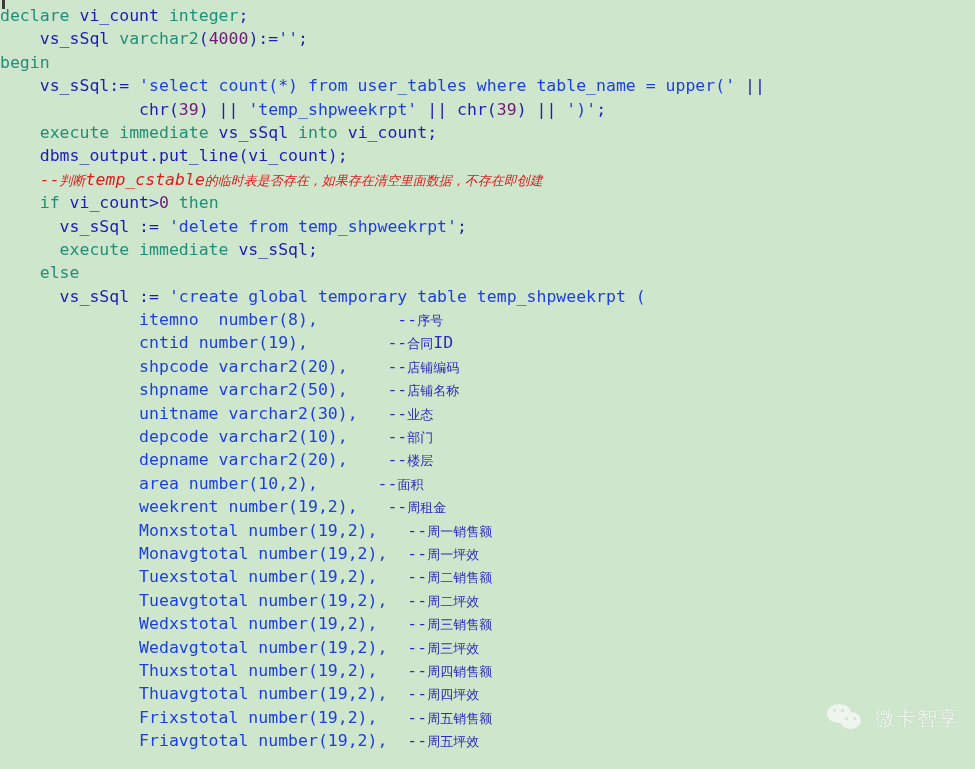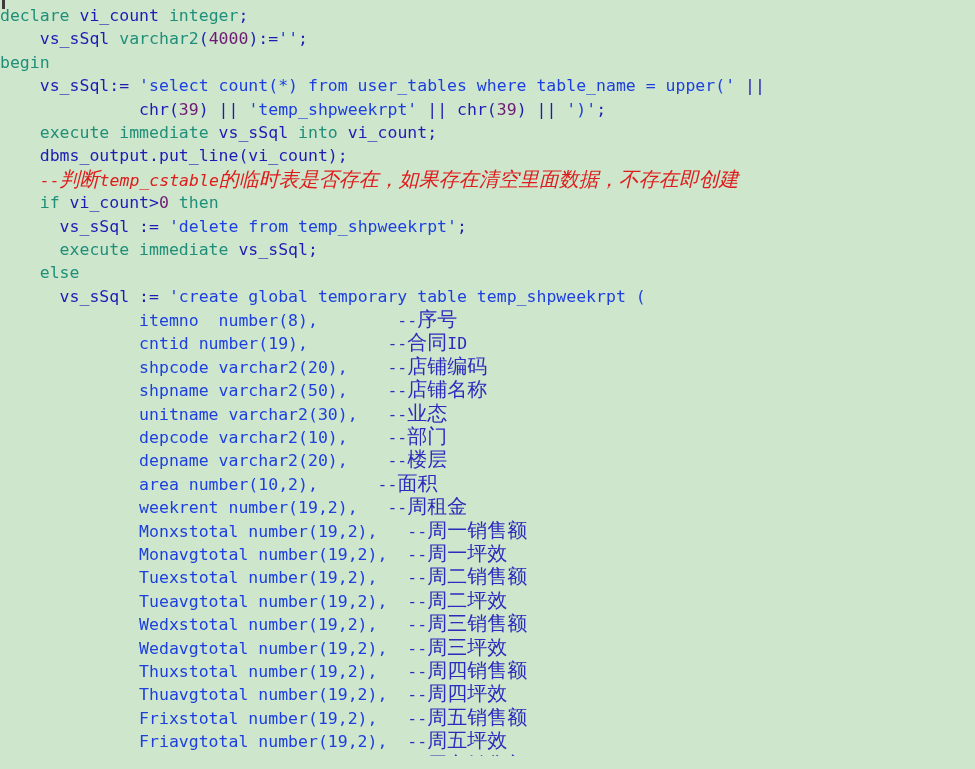--- a/index.html
+++ b/index.html
@@ -51,21 +51,21 @@
   .str  { color: #1d3fe0; }           
   .num  { color: #701a75; }
   .punc { color: #1d1db5; }
   .cmt-red {
     color: #e01b1b;
     font-style: italic;
   }
   .cmt-blue { color: #2b2bbd; }
   .cn {
     font-family: "DejaVu Sans", "Liberation Sans", sans-serif;
-    font-size: 20px;
+    font-size: 13px;
   }
 
   
   #watermark {
     position: absolute;
     right: 16px;
     bottom: 24px;
     display: flex;
     align-items: center;
     gap: 8px;
@@ -106,14 +106,25 @@
 </style>
 </head>
 <body>
 
 <div id="code-surface">
 
   <div id="caret-artifact"></div>
 
   <div id="code-block"><span class="ln"><span class="kw">declare</span><span class="id"> vi_count </span><span class="kw">integer</span><span class="punc">;</span></span><span class="ln"><span class="id">    vs_sSql </span><span class="kw">varchar2</span><span class="punc">(</span><span class="num">4000</span><span class="punc">):=</span><span class="str">''</span><span class="punc">;</span></span><span class="ln"><span class="kw">begin</span></span><span class="ln"><span class="id">    vs_sSql:= </span><span class="str">'select count(*) from user_tables where table_name = upper('</span><span class="punc"> || </span></span><span class="ln"><span class="id">              chr</span><span class="punc">(</span><span class="num">39</span><span class="punc">) || </span><span class="str">'temp_shpweekrpt'</span><span class="punc"> || </span><span class="id">chr</span><span class="punc">(</span><span class="num">39</span><span class="punc">) || </span><span class="str">')'</span><span class="punc">;</span></span><span class="ln"><span class="kw">    execute immediate</span><span class="id"> vs_sSql </span><span class="kw">into</span><span class="id"> vi_count</span><span class="punc">;</span></span><span class="ln"><span class="id">    dbms_output.put_line</span><span class="punc">(</span><span class="id">vi_count</span><span class="punc">);</span></span><span class="ln"><span class="cmt-red">    --</span><span class="cmt-red cn">判断</span><span class="cmt-red">temp_cstable</span><span class="cmt-red cn">的临时表是否存在，如果存在清空里面数据，不存在即创建</span></span><span class="ln"><span class="kw">    if</span><span class="id"> vi_count</span><span class="punc">&gt;</span><span class="num">0</span><span class="kw"> then</span></span><span class="ln"><span class="id">      vs_sSql := </span><span class="str">'delete from temp_shpweekrpt'</span><span class="punc">;</span></span><span class="ln"><span class="kw">      execute immediate</span><span class="id"> vs_sSql</span><span class="punc">;</span></span><span class="ln"><span class="kw">    else</span></span><span class="ln"><span class="id">      vs_sSql := </span><span class="str">'create global temporary table temp_shpweekrpt (</span></span><span class="ln"><span class="str">              itemno  number(8),</span><span class="cmt-blue">        --</span><span class="cmt-blue cn">序号</span></span><span class="ln"><span class="str">              cntid number(19),</span><span class="cmt-blue">        --</span><span class="cmt-blue cn">合同</span><span class="cmt-blue">ID</span></span><span class="ln"><span class="str">              shpcode varchar2(20),</span><span class="cmt-blue">    --</span><span class="cmt-blue cn">店铺编码</span></span><span class="ln"><span class="str">              shpname varchar2(50),</span><span class="cmt-blue">    --</span><span class="cmt-blue cn">店铺名称</span></span><span class="ln"><span class="str">              unitname varchar2(30),</span><span class="cmt-blue">   --</span><span class="cmt-blue cn">业态</span></span><span class="ln"><span class="str">              depcode varchar2(10),</span><span class="cmt-blue">    --</span><span class="cmt-blue cn">部门</span></span><span class="ln"><span class="str">              depname varchar2(20),</span><span class="cmt-blue">    --</span><span class="cmt-blue cn">楼层</span></span><span class="ln"><span class="str">              area number(10,2),</span><span class="cmt-blue">      --</span><span class="cmt-blue cn">面积</span></span><span class="ln"><span class="str">              weekrent number(19,2),</span><span class="cmt-blue">   --</span><span class="cmt-blue cn">周租金</span></span><span class="ln"><span class="str">              Monxstotal number(19,2),</span><span class="cmt-blue">   --</span><span class="cmt-blue cn">周一销售额</span></span><span class="ln"><span class="str">              Monavgtotal number(19,2),</span><span class="cmt-blue">  --</span><span class="cmt-blue cn">周一坪效</span></span><span class="ln"><span class="str">              Tuexstotal number(19,2),</span><span class="cmt-blue">   --</span><span class="cmt-blue cn">周二销售额</span></span><span class="ln"><span class="str">              Tueavgtotal number(19,2),</span><span class="cmt-blue">  --</span><span class="cmt-blue cn">周二坪效</span></span><span class="ln"><span class="str">              Wedxstotal number(19,2),</span><span class="cmt-blue">   --</span><span class="cmt-blue cn">周三销售额</span></span><span class="ln"><span class="str">              Wedavgtotal number(19,2),</span><span class="cmt-blue">  --</span><span class="cmt-blue cn">周三坪效</span></span><span class="ln"><span class="str">              Thuxstotal number(19,2),</span><span class="cmt-blue">   --</span><span class="cmt-blue cn">周四销售额</span></span><span class="ln"><span class="str">              Thuavgtotal number(19,2),</span><span class="cmt-blue">  --</span><span class="cmt-blue cn">周四坪效</span></span><span class="ln"><span class="str">              Frixstotal number(19,2),</span><span class="cmt-blue">   --</span><span class="cmt-blue cn">周五销售额</span></span><span class="ln"><span class="str">              Friavgtotal number(19,2),</span><span class="cmt-blue">  --</span><span class="cmt-blue cn">周五坪效</span></span><span class="ln"><span class="str">              Satxstotal number(19,2),</span><span class="cmt-blue">   --</span><span class="cmt-blue cn">周六销售额</span></span></div>
 
+  <div id="watermark">
+    <span class="wm-logo">
+      <span class="bub bub-big"></span>
+      <span class="bub bub-small"></span>
+      <span class="eye" style="left:6px;  top:5px;"></span>
+      <span class="eye" style="left:14px; top:5px;"></span>
+      <span class="eye" style="left:18px; top:13px;"></span>
+      <span class="eye" style="left:26px; top:13px;"></span>
+    </span>
+    <span class="wm-text">微卡智享</span>
+  </div>
 
 </div>
 
 </body></html>

